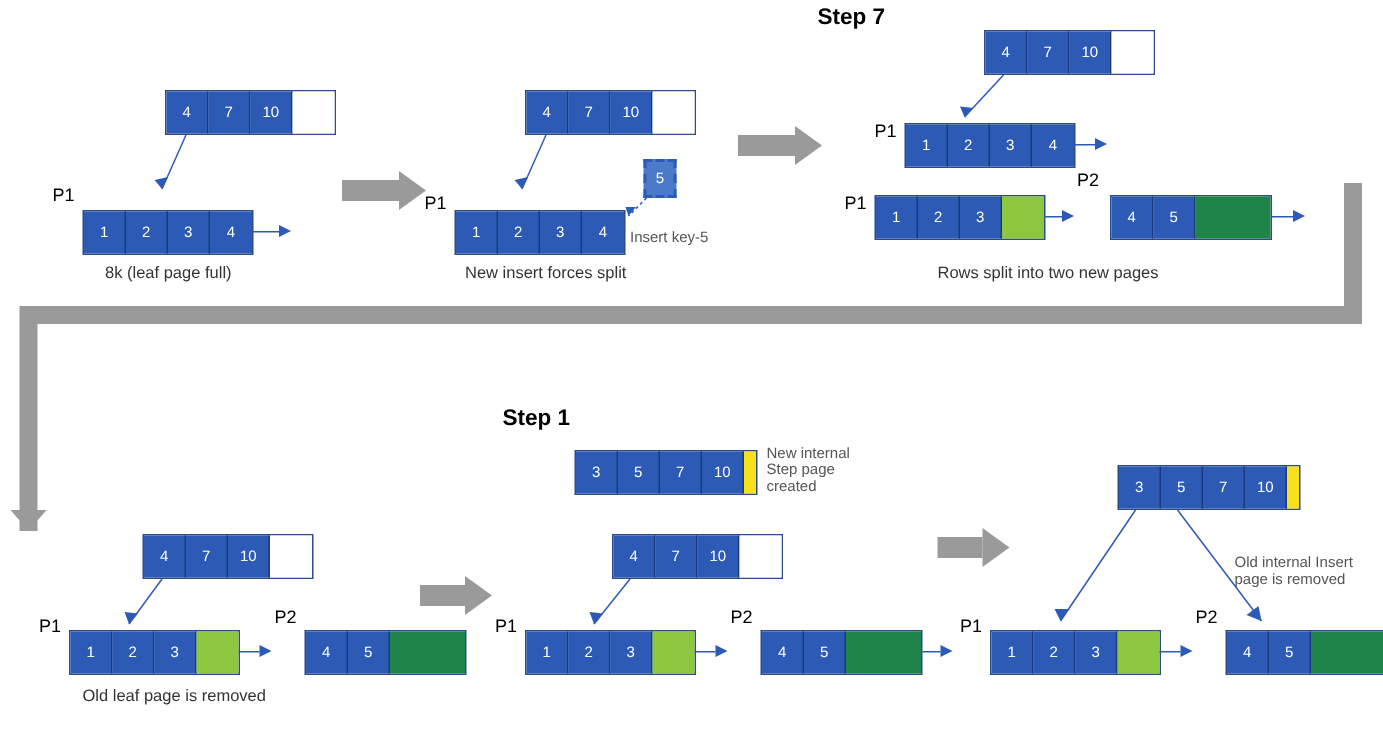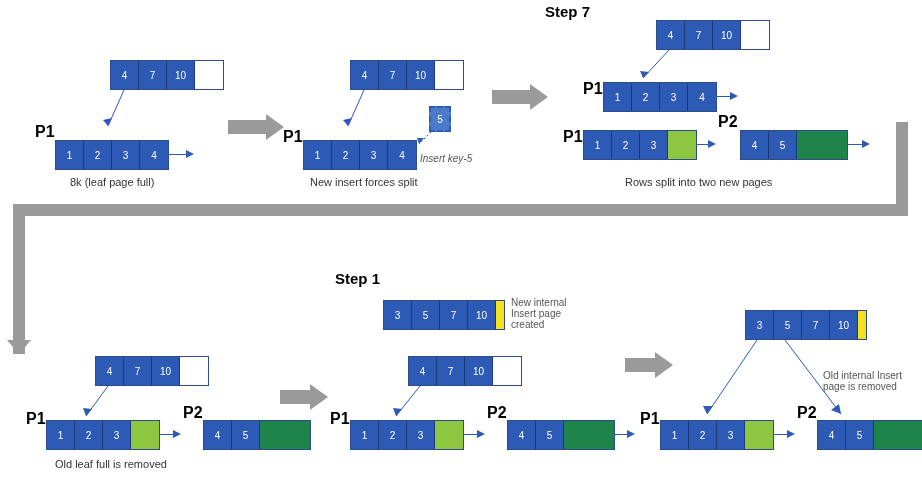--- a/index.html
+++ b/index.html
@@ -36,22 +36,22 @@
     border-right: 1px solid #1a3a7a;
   }
   .cell:last-child { border-right: none; }
   .cell.empty { background: #fff; }
   .cell.green { background: #8dc63f; }
   .cell.dgreen { background: #1e8449; }
   .cell.yellow { background: #f7e01e; width: 8px; }
   .cell.wide { width: 50px; }
   .plabel {
     position: absolute;
-    font-size: 16px;
-    font-weight: 700;
+    font-size: 12px;
+    font-weight: 400;
   }
   .caption {
     position: absolute;
     font-size: 11px;
     color: #333;
   }
   .small-caption {
     position: absolute;
     font-size: 10px;
     color: #555;
@@ -138,21 +138,21 @@
   <div class="cell">2</div>
   <div class="cell">3</div>
   <div class="cell">4</div>
 </div>
 
 <div class="dashed-cell" style="left:429px; top:106px;">5</div>
 <svg style="position:absolute; left:415px; top:130px; width:20px; height:20px;">
   <line x1="16" y1="2" x2="4" y2="14" stroke="#2d5ab5" stroke-width="1" stroke-dasharray="2,2"></line>
   <polygon points="4,14 9,8 2,8" fill="#2d5ab5"></polygon>
 </svg>
-<div class="small-caption" style="left:420px; top:153px;font-style:italic;">Insert key-5</div>
+<div class="small-caption" style="left:420px; top:153px;">Insert key-5</div>
 <div class="caption" style="left:310px; top:176px;">New insert forces split</div>
 
 <div class="big-arrow" style="left:492px; top:90px;">
   <div class="shaft" style="left:0; top:0; width:38px; height:14px;"></div>
   <div class="head" style="left:38px; top:-6px; border-top:13px solid transparent; border-bottom:13px solid transparent; border-left:18px solid #9a9a9a;"></div>
 </div>
 
 <div class="page" style="left:656px; top:20px;">
   <div class="cell">4</div>
   <div class="cell">7</div>
@@ -218,36 +218,36 @@
   <div class="cell green"></div>
 </div>
 <div class="hline" style="left:159px; top:434px; width:14px;"></div>
 <div class="right-arrow-small" style="left:173px; top:430px;"></div>
 <div class="plabel" style="left:183px; top:404px;">P2</div>
 <div class="page" style="left:203px; top:420px;">
   <div class="cell">4</div>
   <div class="cell">5</div>
   <div class="cell dgreen wide"></div>
 </div>
-<div class="caption" style="left:55px; top:458px;">Old leaf full is removed</div>
+<div class="caption" style="left:55px; top:458px;">Old leaf page is removed</div>
 
 <div class="big-arrow" style="left:280px; top:390px;">
   <div class="shaft" style="left:0; top:0; width:30px; height:14px;"></div>
   <div class="head" style="left:30px; top:-6px; border-top:13px solid transparent; border-bottom:13px solid transparent; border-left:18px solid #9a9a9a;"></div>
 </div>
 
 <div class="page" style="left:383px; top:300px;">
   <div class="cell">3</div>
   <div class="cell">5</div>
   <div class="cell">7</div>
   <div class="cell">10</div>
   <div class="cell yellow"></div>
 </div>
 <div class="small-caption" style="left:511px; top:297px; white-space:pre-line;">New internal
-Insert page
+Step page
 created</div>
 <div class="page" style="left:408px; top:356px;">
   <div class="cell">4</div>
   <div class="cell">7</div>
   <div class="cell">10</div>
   <div class="cell empty"></div>
 </div>
 <svg style="position:absolute; left:390px; top:384px; width:40px; height:40px;">
   <line x1="30" y1="2" x2="6" y2="32" stroke="#2d5ab5" stroke-width="1"></line>
   <polygon points="6,32 12,25 3,24" fill="#2d5ab5"></polygon>

